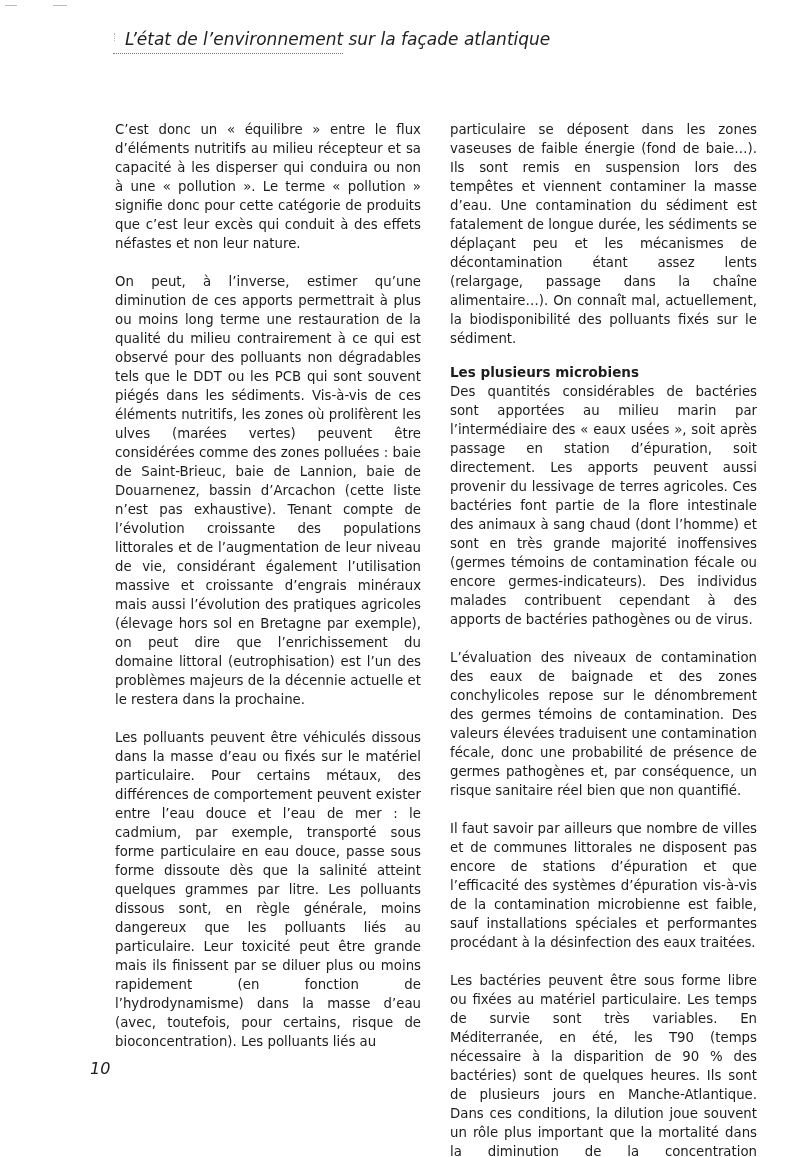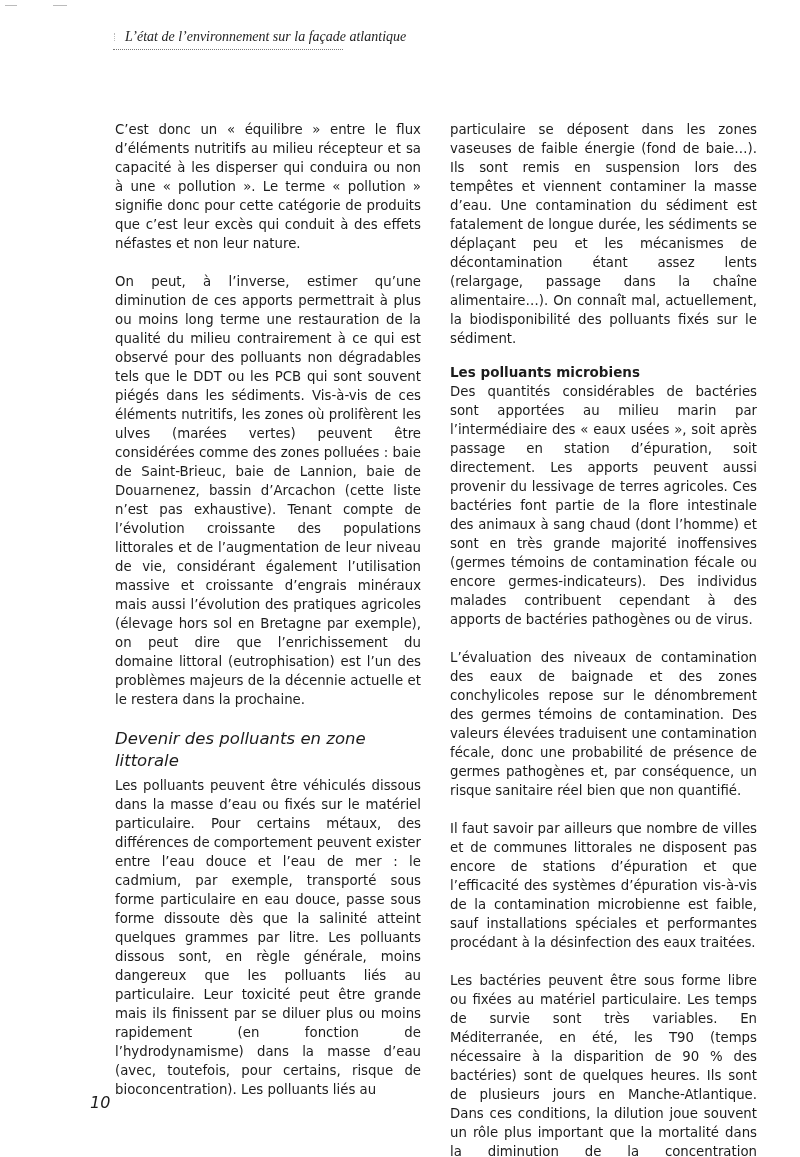--- a/index.html
+++ b/index.html
@@ -2,51 +2,50 @@
 <html><head>
   <meta charset="utf-8">
   <style>
     html, body { margin: 0; padding: 0; }
     body {
       width: 800px; height: 1157px; background: #ffffff; position: relative; overflow: hidden;
       font-family: "DejaVu Sans", sans-serif; color: #1c1c1c;
     }
     .scan-mark { position: absolute; height: 1px; background: #bbb; top: 5px; }
     .header { position: absolute; left: 113px; top: 29px; width: 230px; }
-    .header-text { font-style: italic; font-size: 14px; color: #222; white-space: nowrap; padding-left: 12px; position: relative; font-family: Liberation Serif, serif; }
+    .header-text { font-style: italic; font-size: 17px; color: #222; white-space: nowrap; padding-left: 12px; position: relative; }
     .header-text::before { content: ""; position: absolute; left: 1px; top: 4px; width: 3px; height: 8px; border-left: 1px dotted #bbb; }
     .header-rule { margin-top: 4px; border-bottom: 1px dotted #777; width: 230px; }
     .col { position: absolute; top: 120px; font-size: 13.3px; line-height: 19px; }
     .col-left { left: 115px; width: 306px; }
     .col-right { left: 450px; width: 307px; }
     p { margin: 0 0 19px 0; text-align: justify; hyphens: manual; }
     h2 { font-style: italic; font-weight: normal; font-size: 16.5px; margin: 10px 0 4px 0; line-height: 22px; }
     h3 { font-weight: bold; font-size: 13.5px; margin: 0; line-height: 20px; }
-    .page-number { position: absolute; left: 90px; top: 1093px; font-style: italic; font-size: 16px; }
+    .page-number { position: absolute; left: 90px; top: 1059px; font-style: italic; font-size: 16px; }
   </style>
 </head>
 <body>
 
 <div class="scan-mark" style="left:5px;width:12px;"></div>
 <div class="scan-mark" style="left:53px;width:14px;"></div>
 
 <div class="header">
   <div class="header-text">L’état de l’environnement sur la façade atlantique</div>
   <div class="header-rule"></div>
 </div>
 
 <div class="col col-left">
   <p>C’est donc un « équilibre » entre le flux d’éléments nutritifs au milieu récepteur et sa capacité à les disperser qui conduira ou non à une « pollution ». Le terme « pollution » signifie donc pour cette catégorie de produits que c’est leur excès qui conduit à des effets néfastes et non leur nature.</p>
   <p>On peut, à l’inverse, estimer qu’une diminution de ces apports permettrait à plus ou moins long terme une restauration de la qualité du milieu contrairement à ce qui est observé pour des polluants non dégradables tels que le DDT ou les PCB qui sont souvent piégés dans les sédiments. Vis-à-vis de ces éléments nutritifs, les zones où prolifèrent les ulves (marées vertes) peuvent être considérées comme des zones polluées : baie de Saint-Brieuc, baie de Lannion, baie de Douarnenez, bassin d’Arcachon (cette liste n’est pas exhaustive). Tenant compte de l’évolution croissante des populations littorales et de l’augmentation de leur niveau de vie, considérant également l’utilisation massive et croissante d’engrais minéraux mais aussi l’évolution des pratiques agricoles (élevage hors sol en Bretagne par exemple), on peut dire que l’enrichissement du domaine littoral (eutrophisation) est l’un des problèmes majeurs de la décennie actuelle et le restera dans la prochaine.</p>
-  <h2>Devenir des polluants en zone littorale</h2>
   <p>Les polluants peuvent être véhiculés dissous dans la masse d’eau ou fixés sur le matériel particulaire. Pour certains métaux, des différences de comportement peuvent exister entre l’eau douce et l’eau de mer : le cadmium, par exemple, transporté sous forme particulaire en eau douce, passe sous forme dissoute dès que la salinité atteint quelques grammes par litre. Les polluants dissous sont, en règle générale, moins dangereux que les polluants liés au particulaire. Leur toxicité peut être grande mais ils finissent par se diluer plus ou moins rapidement (en fonction de l’hydrodynamisme) dans la masse d’eau (avec, toutefois, pour certains, risque de bioconcentration). Les polluants liés au</p>
 </div>
 
 <div class="col col-right">
   <p style="margin-bottom:14px;">particulaire se déposent dans les zones vaseuses de faible énergie (fond de baie…). Ils sont remis en suspension lors des tempêtes et viennent contaminer la masse d’eau. Une contamination du sédiment est fatalement de longue durée, les sédiments se déplaçant peu et les mécanismes de décontamination étant assez lents (relargage, passage dans la chaîne alimentaire…). On connaît mal, actuellement, la biodisponibilité des polluants fixés sur le sédiment.</p>
-  <h3>Les polluants microbiens</h3>
+  <h3>Les plusieurs microbiens</h3>
   <p>Des quantités considérables de bactéries sont apportées au milieu marin par l’intermédiaire des « eaux usées », soit après passage en station d’épuration, soit directement. Les apports peuvent aussi provenir du lessivage de terres agricoles. Ces bactéries font partie de la flore intestinale des animaux à sang chaud (dont l’homme) et sont en très grande majorité inoffensives (germes témoins de contamination fécale ou encore germes-indicateurs). Des individus malades contribuent cependant à des apports de bactéries pathogènes ou de virus.</p>
   <p>L’évaluation des niveaux de contamination des eaux de baignade et des zones conchylicoles repose sur le dénombrement des germes témoins de contamination. Des valeurs élevées traduisent une contamination fécale, donc une probabilité de présence de germes pathogènes et, par conséquence, un risque sanitaire réel bien que non quantifié.</p>
   <p>Il faut savoir par ailleurs que nombre de villes et de communes littorales ne disposent pas encore de stations d’épuration et que l’efficacité des systèmes d’épuration vis-à-vis de la contamination microbienne est faible, sauf installations spéciales et performantes procédant à la désinfection des eaux traitées.</p>
   <p>Les bactéries peuvent être sous forme libre ou fixées au matériel particulaire. Les temps de survie sont très variables. En Méditerranée, en été, les T90 (temps nécessaire à la disparition de 90 % des bactéries) sont de quelques heures. Ils sont de plusieurs jours en Manche-Atlantique. Dans ces conditions, la dilution joue souvent un rôle plus important que la mortalité dans la diminution de la concentration bactérienne.</p>
 </div>
 
 <div class="page-number">10</div>
 
 </body></html>

